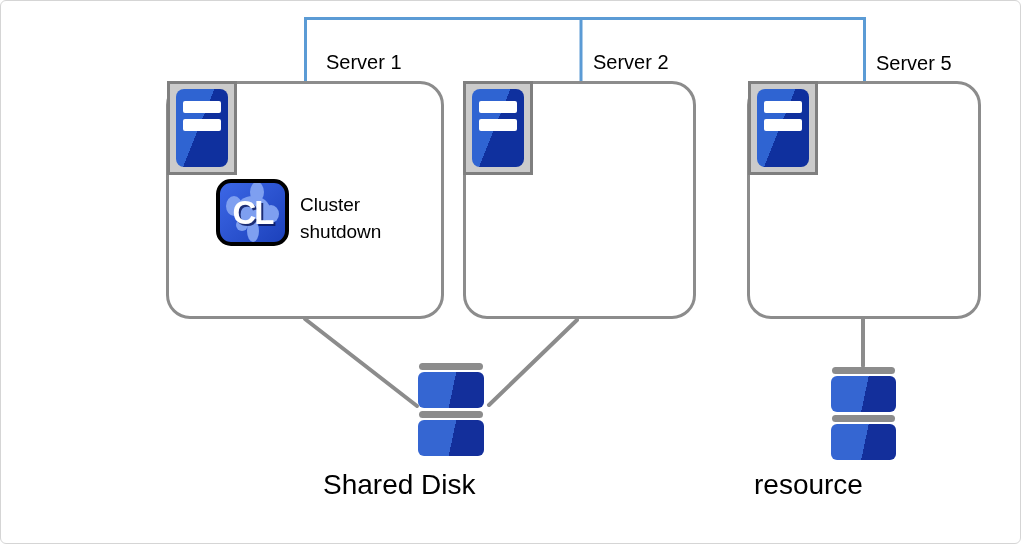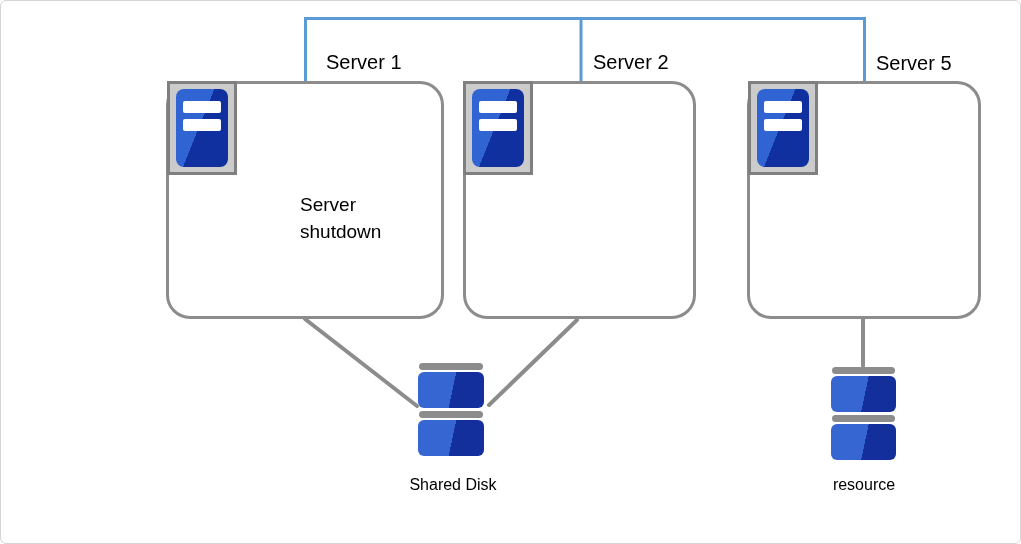--- a/index.html
+++ b/index.html
@@ -59,21 +59,21 @@
   }
   .cl-label{position:absolute;font-size:19px;line-height:27px;}
 
   .disk{position:absolute;display:flex;flex-direction:column;}
   .disk .cap{height:7px;background:var(--disk_cap_gray,#8c8c8c);border-radius:4px;margin:0 1px;}
   .disk .body{
     height:36px;border-radius:6px;margin-top:2px;
     background:linear-gradient(102deg,var(--disk_blue_light,#3566d2) 0%,var(--disk_blue_light,#3566d2) 52%,var(--disk_blue_dark,#132f9b) 52%,var(--disk_blue_dark,#132f9b) 100%);
   }
   .disk .body.first{margin-bottom:3px;}
-  .disk-label{position:absolute;font-size:16px;line-height:26px;text-align:center;}
+  .disk-label{position:absolute;font-size:28px;line-height:26px;text-align:left;}
 </style>
 </head>
 <body>
 
 <div class="canvas">
 
   <svg class="lines" viewBox="0 0 1019 542">
     <path class="net-line" d="M304.5,80 L304.5,17.5 L863.5,17.5 L863.5,81 M580,17.5 L580,80"></path>
     <path class="gray-line" d="M304,318 L416,405"></path>
     <path class="gray-line" d="M576,319 L488,404"></path>
@@ -100,22 +100,35 @@
 
   <div class="server-label" style="left:875px;top:51px">Server 5</div>
   <div class="server-box" style="left:746px;top:80px;width:234px;height:238px"></div>
   <div class="server-icon" style="left:747px;top:80px">
     <div class="tower">
       <div class="bar b1"></div>
       <div class="bar b2"></div>
     </div>
   </div>
 
+  <div class="cl-icon" style="left:215px;top:178px">
+    <svg class="cl-splash" viewBox="0 0 65 59" preserveAspectRatio="none">
+      <g fill="#7e9ff0">
+        <ellipse cx="33" cy="27" rx="17" ry="14"></ellipse>
+        <ellipse cx="37" cy="9" rx="7" ry="10"></ellipse>
+        <ellipse cx="33" cy="48" rx="6" ry="11"></ellipse>
+        <ellipse cx="14" cy="23" rx="8" ry="10"></ellipse>
+        <ellipse cx="51" cy="31" rx="8" ry="9"></ellipse>
+        <ellipse cx="22" cy="42" rx="6" ry="6"></ellipse>
+      </g>
+    </svg>
+    <span class="cl-text">CL</span>
+  </div>
   <div class="cl-label" style="left:299px;top:190px">
-    <div>Server</div>
+    <div>Cluster</div>
     <div>shutdown</div>
   </div>
 
   <div class="disk" style="left:417px;top:362px;width:66px">
     <div class="cap"></div>
     <div class="body first"></div>
     <div class="cap"></div>
     <div class="body"></div>
   </div>
   <div class="disk-label" style="left:322px;top:471px;width:260px">

